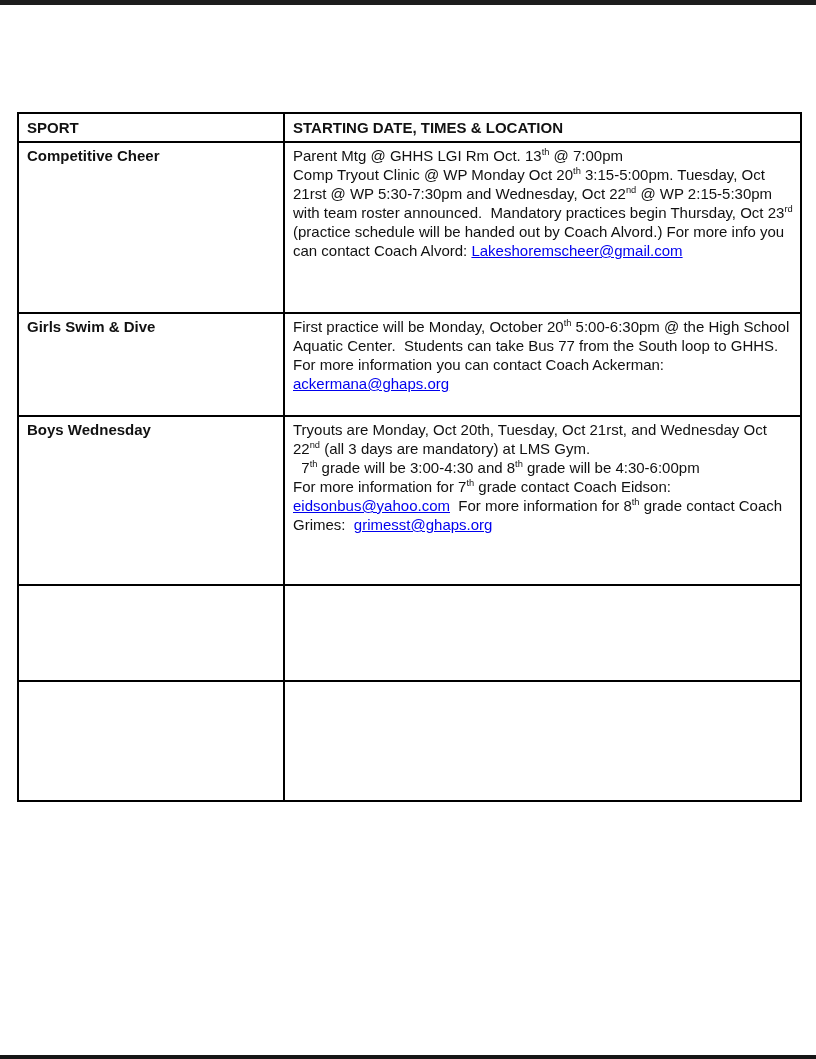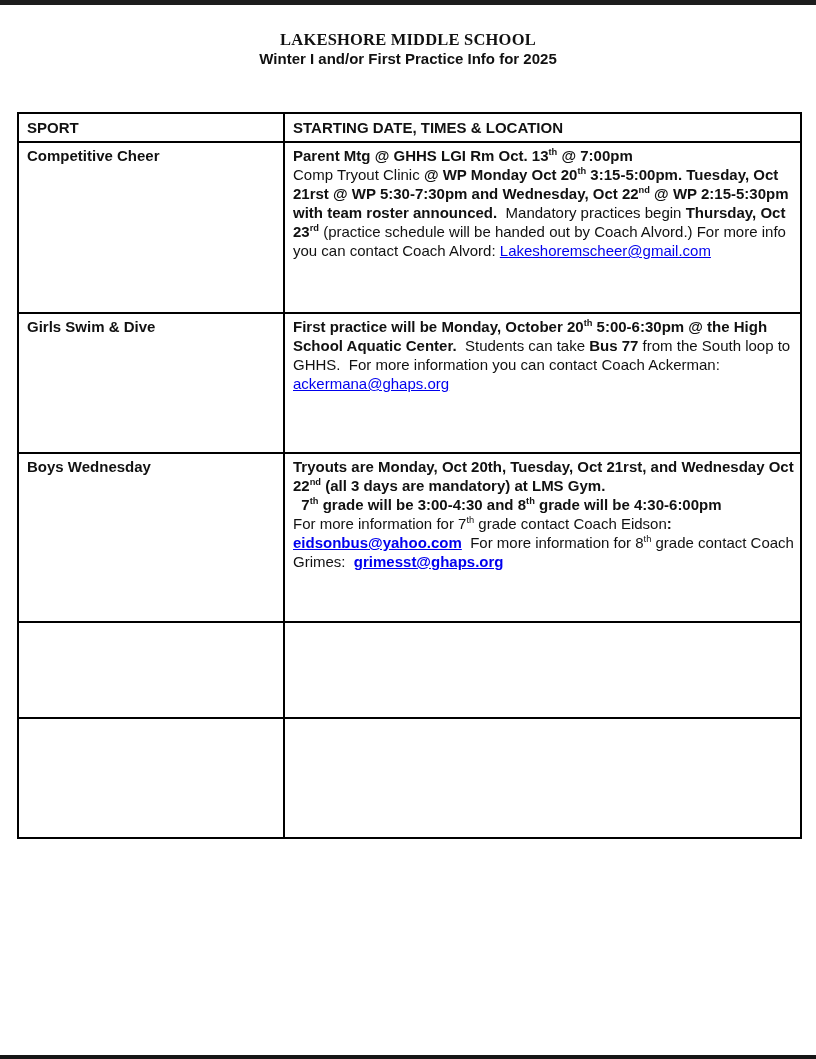--- a/index.html
+++ b/index.html
@@ -67,49 +67,45 @@
     text-align: left;
     padding: 3px 6px 3px 8px;
     overflow: hidden;
   }
   table.practice-table thead tr { height: 29px; }
   table.practice-table th {
     font-weight: bold;
     padding-top: 4px;
   }
   tbody tr:nth-child(1) { height: 171px; }
-  tbody tr:nth-child(2) { height: 140px; }
+  tbody tr:nth-child(2) { height: 103px; }
   tbody tr:nth-child(3) { height: 169px; }
   tbody tr:nth-child(4) { height: 96px;  }
   tbody tr:nth-child(5) { height: 120px; }
   td.sport-cell { font-weight: bold; }
   td.details-cell { white-space: pre-wrap; }
-  .b { font-weight: bold; }
+  .b { font-weight: normal; }
   .sup {
     font-size: 0.62em;
     vertical-align: super;
     line-height: 0;
     margin-top: 28px;
   }
   a.email-link {
     color: var(--link-color, #0000ee);
     text-decoration: underline;
     cursor: pointer;
   }
 </style>
 </head>
 <body>
 
 <div class="page">
   <div class="scan-edge-top"></div>
 
-  <div class="title-block">
-    <div class="title-line1">LAKESHORE MIDDLE SCHOOL</div>
-    <div class="title-line2">Winter I and/or First Practice Info for 2025</div>
-  </div>
 
   <table class="practice-table">
     <colgroup>
         <col class="c1">
         <col class="c2">
       </colgroup>
     <thead>
       <tr>
         <th>SPORT</th>
         <th>STARTING DATE, TIMES &amp; LOCATION</th>

